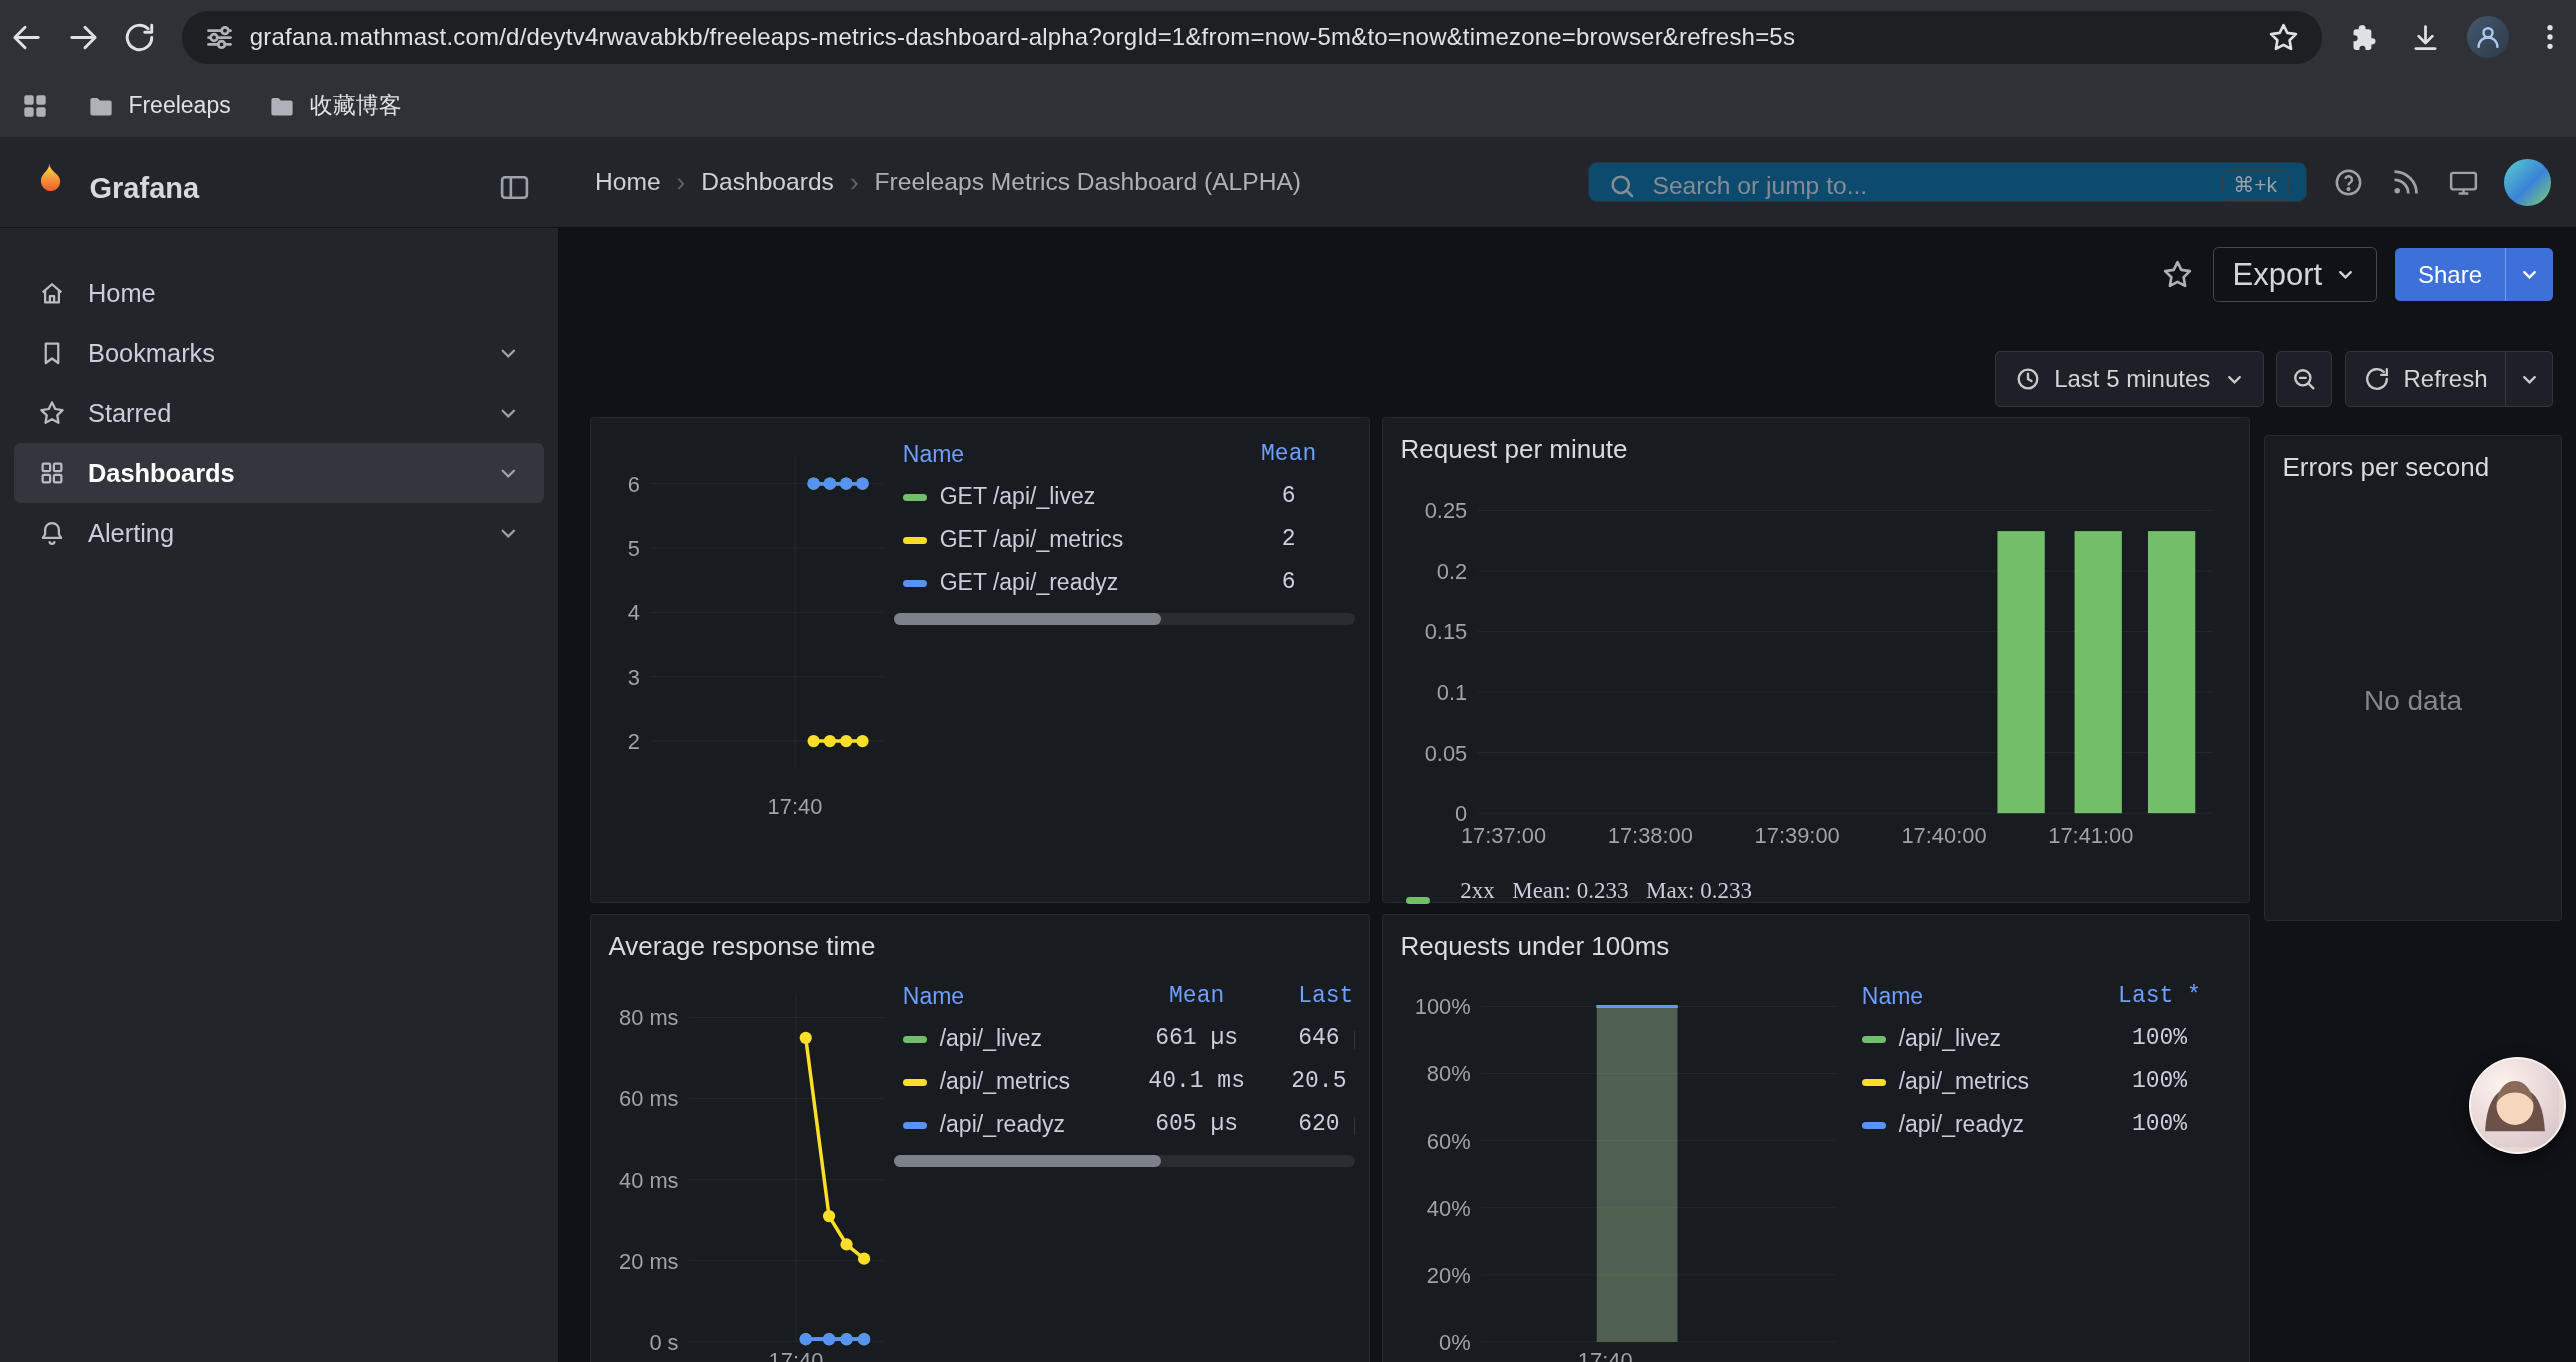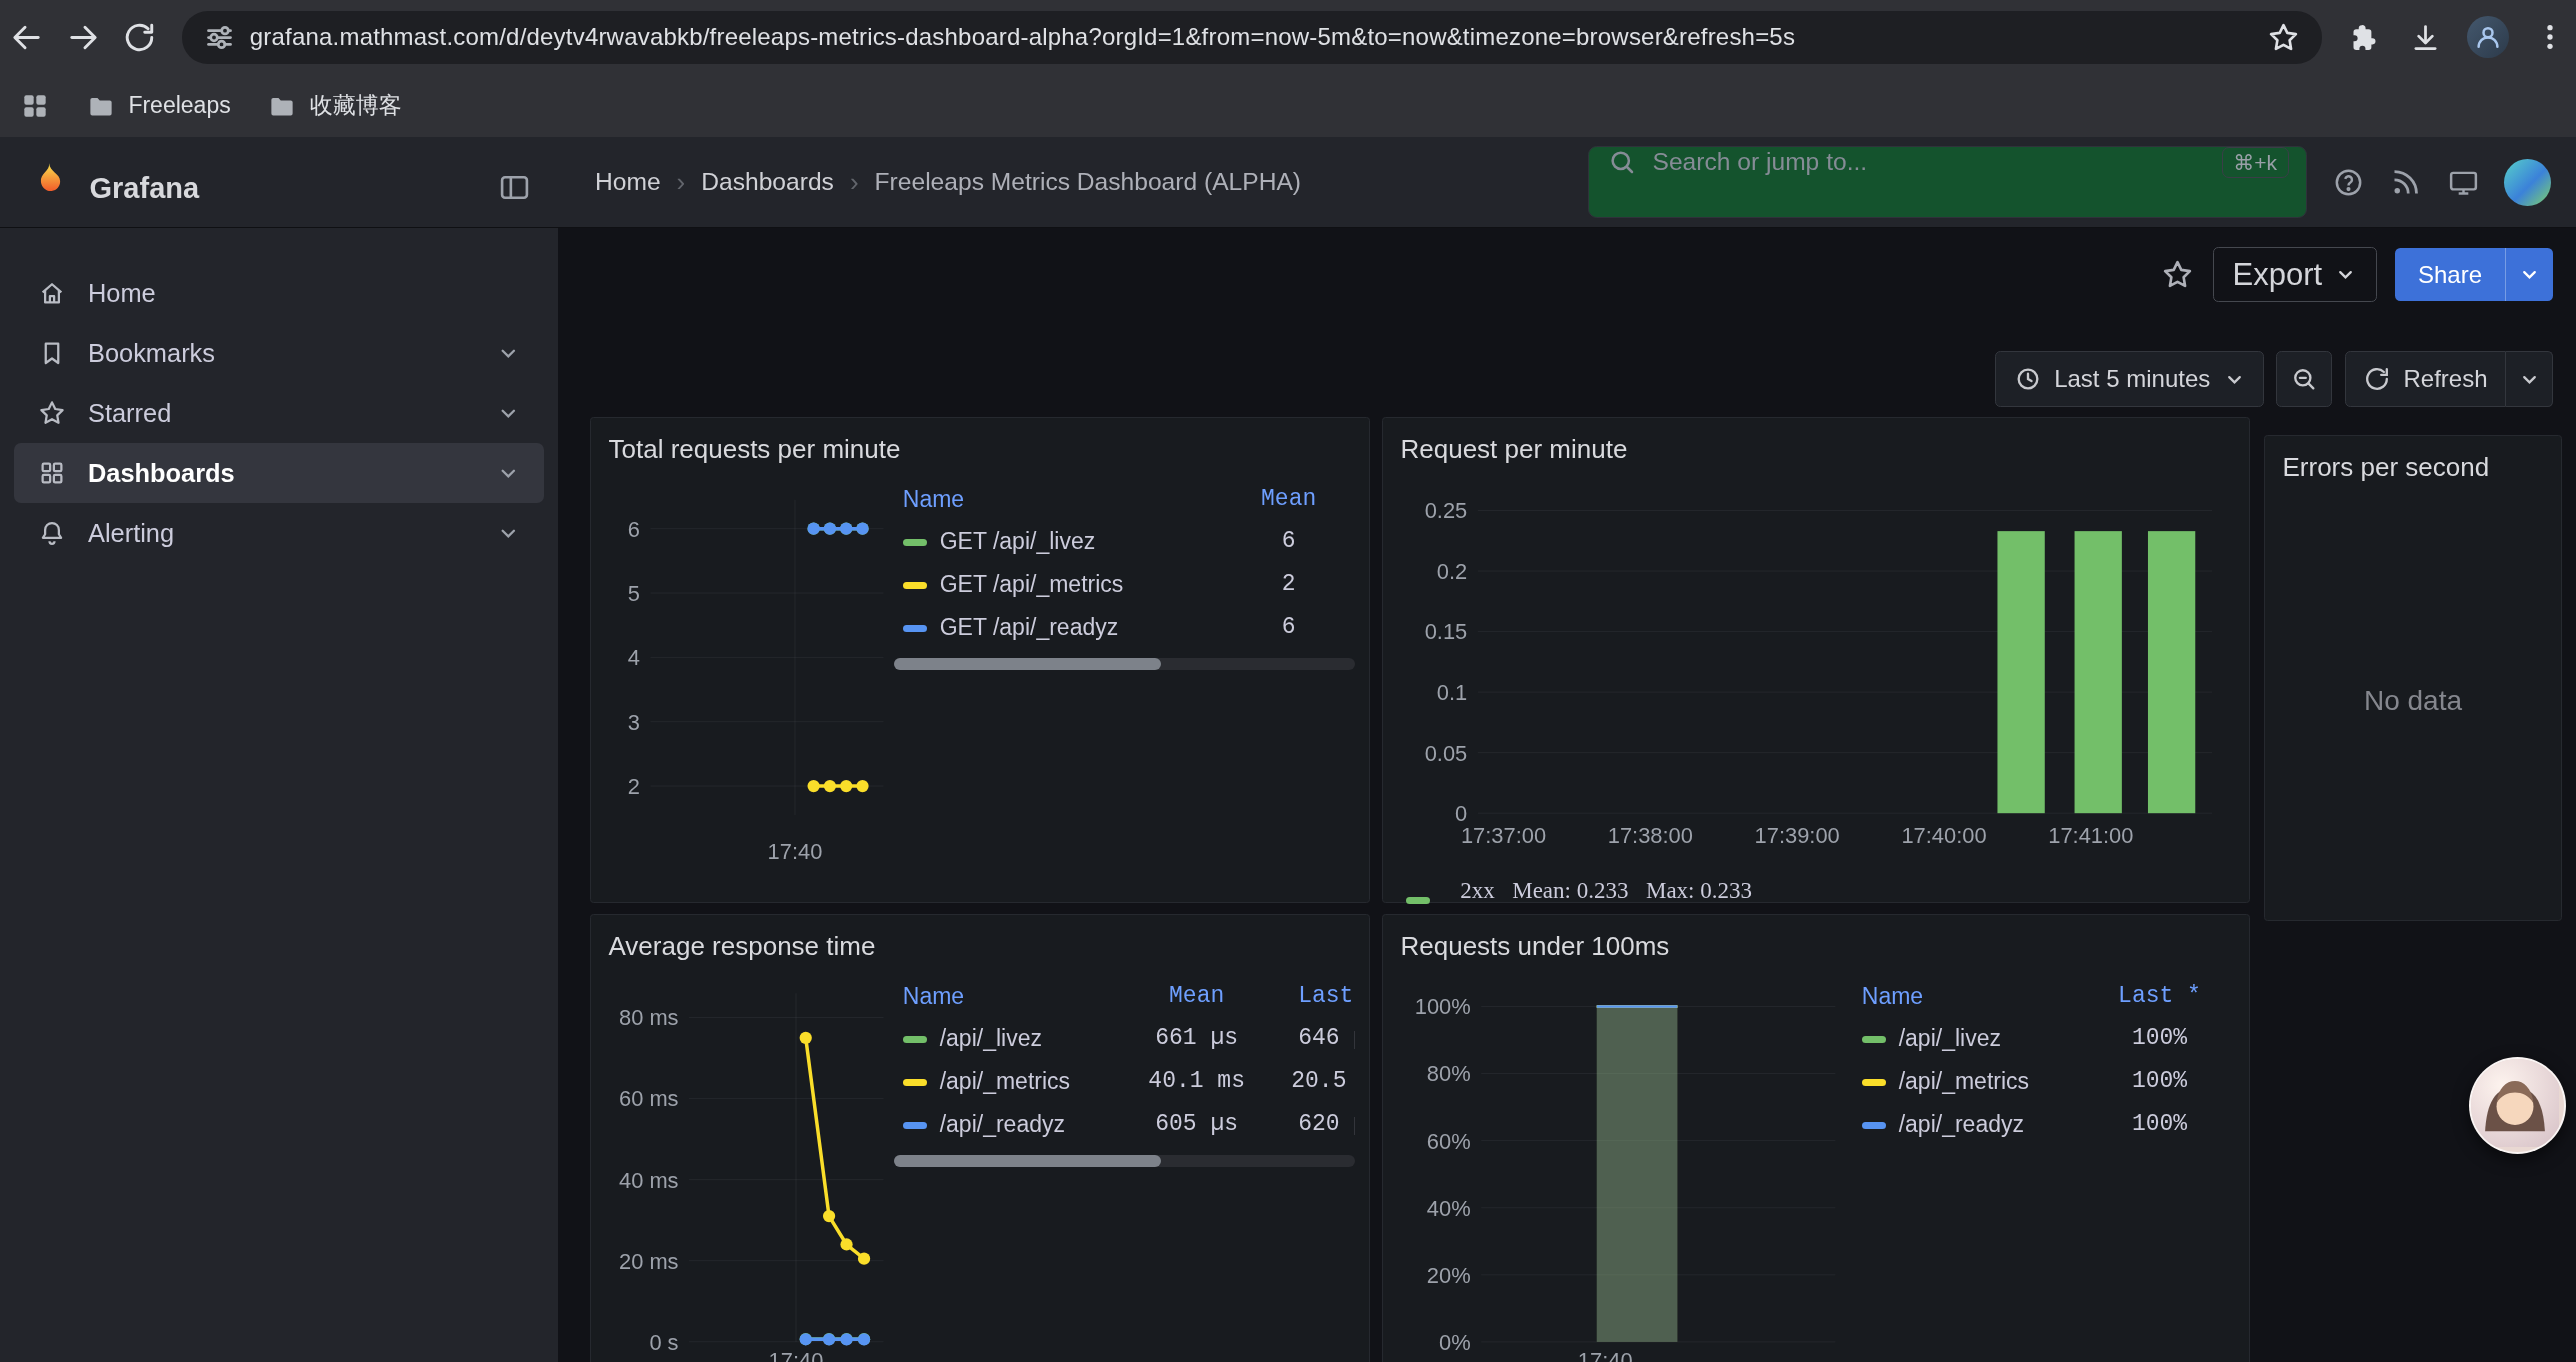--- a/index.html
+++ b/index.html
@@ -24,22 +24,22 @@
   
   .gf-header{position:absolute;top:137px;left:0;right:0;height:91px;background:#23252b;
              display:flex;align-items:center;border-bottom:0.9px solid rgba(0,0,0,.55);box-sizing:border-box;}
   .gf-header-left{width:558px;flex:none;display:flex;align-items:flex-end;gap:17.5px;padding:0 26px;box-sizing:border-box;}
   .brand{font-size:29px;font-weight:600;color:#d8d9dd;}
   .dock-btn{margin-left:auto;}
   .breadcrumb{display:flex;align-items:center;gap:16px;font-size:24.6px;padding-left:37px;min-width:0;}
   .crumb{color:#d0d1d6;white-space:nowrap;}
   .crumb.current{color:#aeb0b8;}
   .sep{color:#62656c;font-size:26px;}
-  .gf-search{margin-left:auto;width:719px;height:72px;background:#14532d;border:0.9px solid #2f323a;
-             border-radius:8.8px;display:flex;align-items:flex-start;padding:0 17.5px;gap:14px;box-sizing:border-box;flex:none;}
+  .gf-search{margin-left:auto;width:719px;height:40px;background:#0c4a6e;border:0.9px solid #2f323a;
+             border-radius:8.8px;display:flex;align-items:flex-end;padding:0 17.5px;gap:14px;box-sizing:border-box;flex:none;}
   .gf-search input{background:transparent;border:none;outline:none;color:#c6cad2;font-size:24.6px;flex:1;min-width:0;
                    font-family:"Liberation Sans",sans-serif;}
   .gf-search input::placeholder{color:#868c96;}
   .kbd{border:0.9px solid #3a3e47;border-radius:7px;padding:2.6px 10.5px;font-size:21px;color:#9aa0a8;white-space:nowrap;}
   .gf-header-icons{display:flex;align-items:center;gap:24.6px;padding:0 24.6px;flex:none;}
   .gf-avatar{width:47px;height:47px;border-radius:50%;background:linear-gradient(135deg,#57d1c9 0%,#3b82d9 55%,#7fd36b 100%);}
 
   
   .gf-sidebar{position:absolute;top:228px;left:0;width:558px;bottom:0;background:#23252b;
               padding:35px 14px;box-sizing:border-box;}
@@ -405,21 +405,20 @@
           <span class="icon">
             <svg width="23" height="23" viewBox="0 0 24 24" fill="none" stroke="#c8c9ce" stroke-width="2.4" stroke-linecap="round">
                 <path d="M6.5 9.5l5.5 5.5 5.5-5.5"></path>
               </svg>
             </span>
         </div>
       </div>
     </div>
 
     <div class="panel" style="left:32px;top:189px;width:780px;height:486px">
-      <div class="panel-title">Total requests per minute</div>
       <div class="panel-body">
         <div class="chart"><svg width="289" height="391" viewBox="0 0 330 446">
               <line x1="52" y1="61.06122448979593" x2="318" y2="61.06122448979593" stroke="rgba(204,204,220,0.08)" stroke-width="1"></line>
               <text x="40" y="70.06122448979593" text-anchor="end" fill="#9da2ab" font-size="25">6</text>
               <line x1="52" y1="134.53061224489795" x2="318" y2="134.53061224489795" stroke="rgba(204,204,220,0.08)" stroke-width="1"></line>
               <text x="40" y="143.53061224489795" text-anchor="end" fill="#9da2ab" font-size="25">5</text>
               <line x1="52" y1="208" x2="318" y2="208" stroke="rgba(204,204,220,0.08)" stroke-width="1"></line>
               <text x="40" y="217" text-anchor="end" fill="#9da2ab" font-size="25">4</text>
               <line x1="52" y1="281.46938775510205" x2="318" y2="281.46938775510205" stroke="rgba(204,204,220,0.08)" stroke-width="1"></line>
               <text x="40" y="290.46938775510205" text-anchor="end" fill="#9da2ab" font-size="25">3</text>

